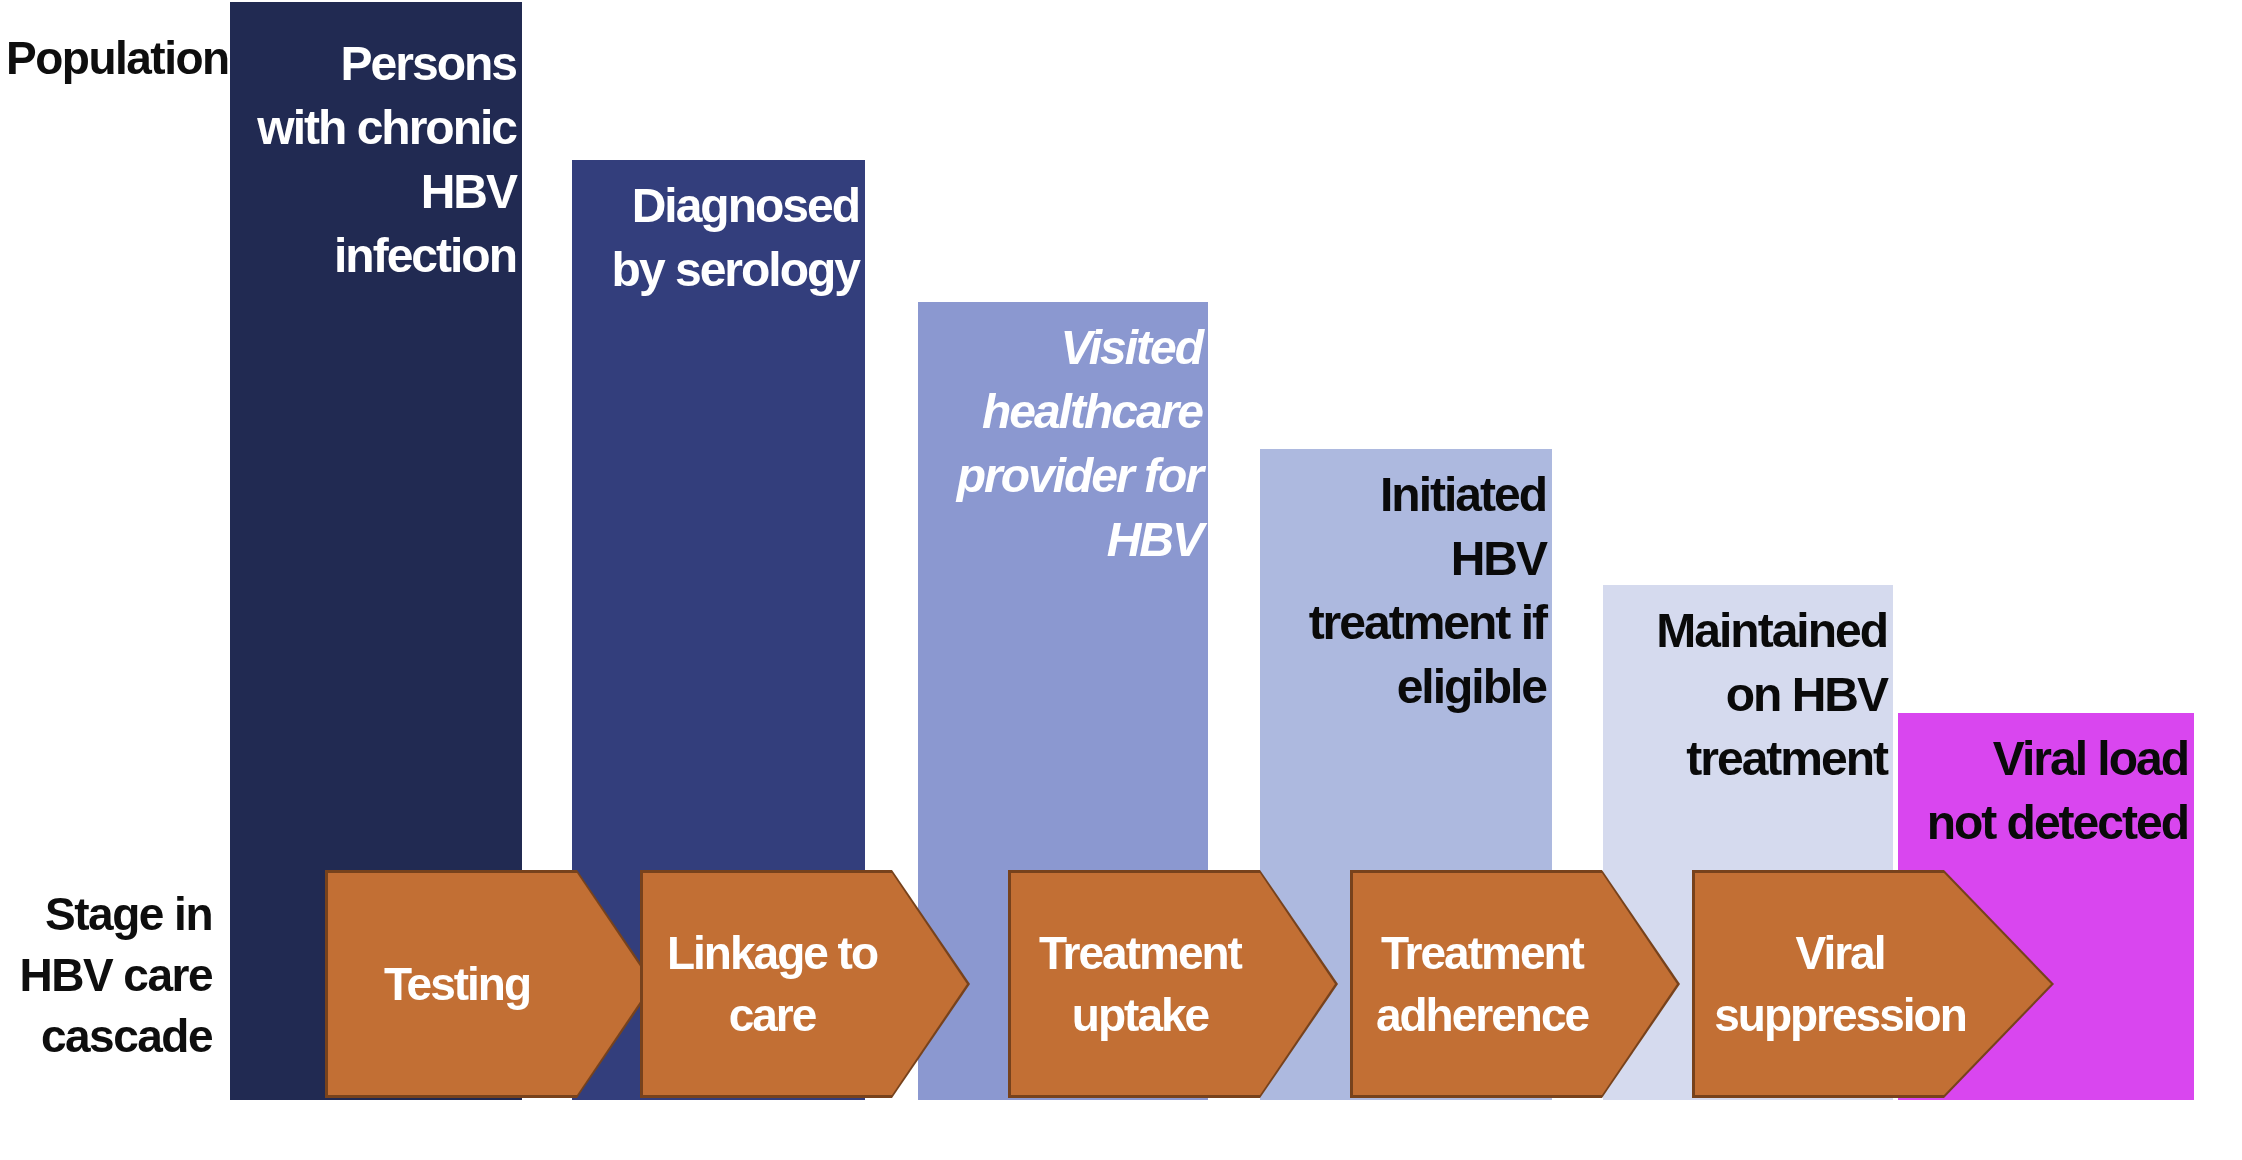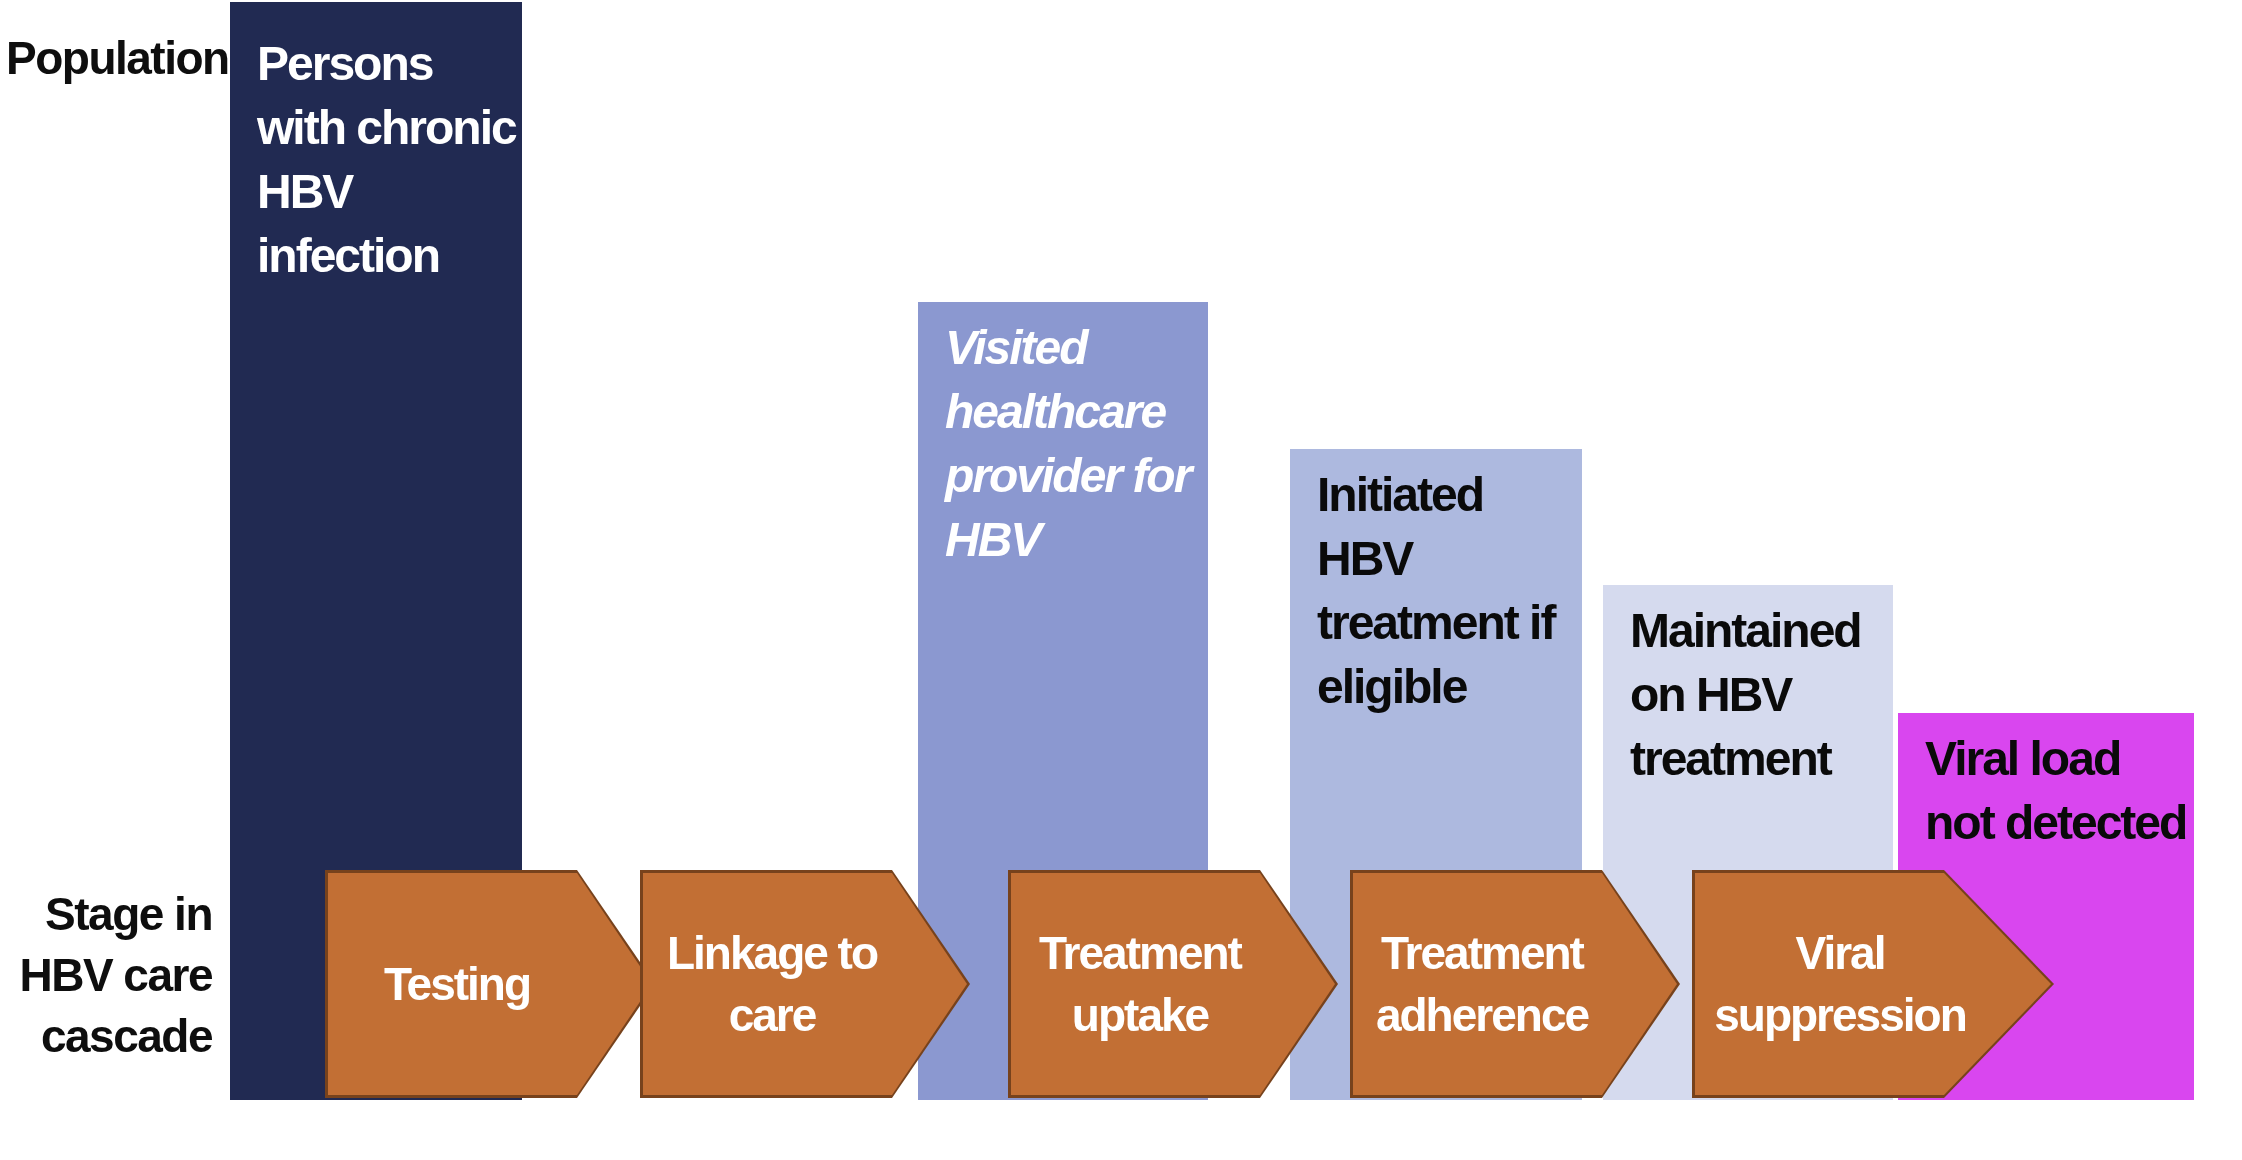--- a/index.html
+++ b/index.html
@@ -36,34 +36,35 @@
     width: 212px;
     text-align: right;
     font-size: 46px;
     line-height: 61px;
   }
 
   
   .bar {
     position: absolute;
     bottom: 0;
+    text-align: right;
   }
   .bar-text {
     padding: 14px 6px 0 27px;
     font-weight: bold;
     font-size: 48px;
     line-height: 64px;
     letter-spacing: -2px;
     white-space: pre-line;
   }
   .bar1 { left: 230px;  top: 2px;   width: 292px; background: #212a52; color: #ffffff; }
   .bar1 .bar-text { padding-top: 30px; }
   .bar2 { left: 572px;  top: 160px; width: 293px; background: #333e7c; color: #ffffff; }
   .bar3 { left: 918px;  top: 302px; width: 290px; background: #8b98d0; color: #ffffff; font-style: italic; }
-  .bar4 { left: 1290px; top: 449px; width: 292px; background: #adb9df; color: #0a0a0a; }
+  .bar4 { left: 1260px; top: 449px; width: 292px; background: #adb9df; color: #0a0a0a; }
   .bar5 { left: 1603px; top: 585px; width: 290px; background: #d5daee; color: #0a0a0a; }
   .bar6 { left: 1898px; top: 713px; width: 296px; background: #d946ef; color: #0a0a0a; }
 
   
   .arrow {
     position: absolute;
     top: 870px;
     width: 330px;
     height: 228px;
   }
@@ -112,20 +113,24 @@
 
   <div class="side-label stage">Stage in
 HBV care
 cascade</div>
 
   <div class="bar bar1">
     <div class="bar-text">Persons
 with chronic
 HBV
 infection</div>
+  </div>
+  <div class="bar bar2">
+    <div class="bar-text">Diagnosed
+by serology</div>
   </div>
   <div class="bar bar3">
     <div class="bar-text">Visited
 healthcare
 provider for
 HBV</div>
   </div>
   <div class="bar bar4">
     <div class="bar-text">Initiated
 HBV

